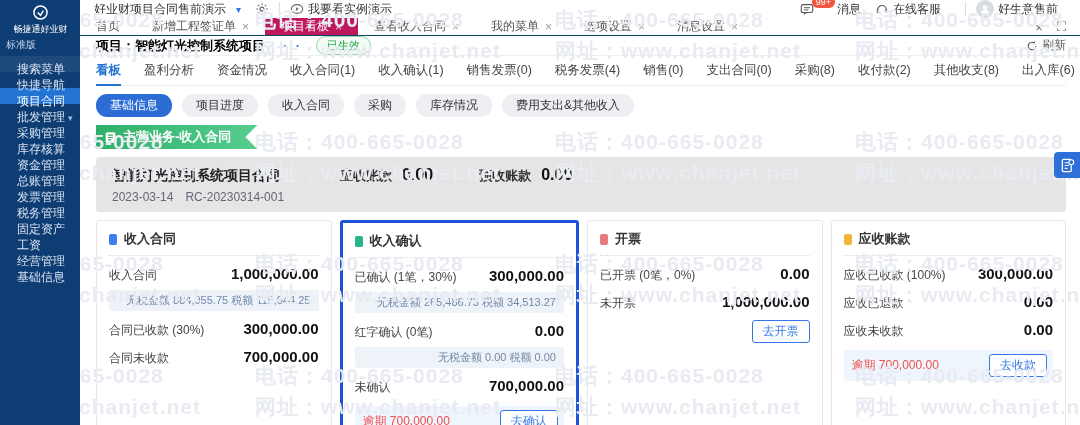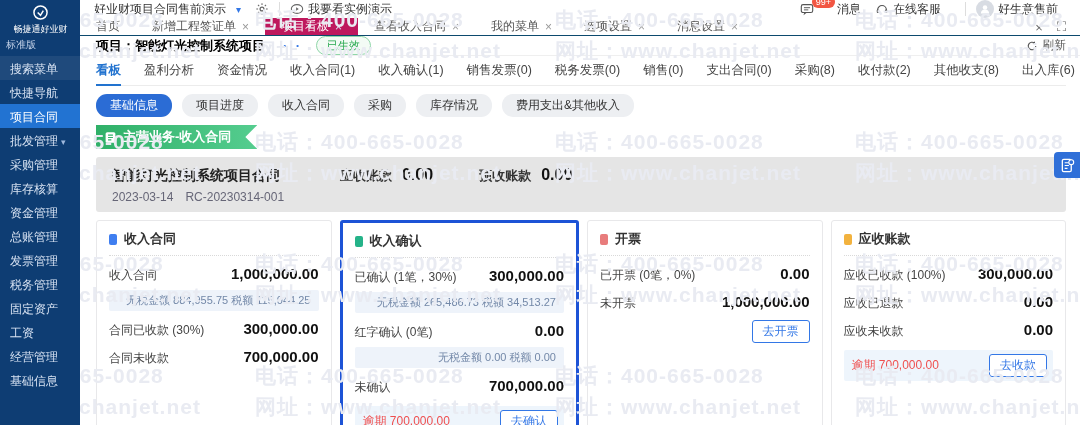--- a/index.html
+++ b/index.html
@@ -6,21 +6,21 @@
   html,body { width:1080px; height:425px; overflow:hidden; }
   body { font-family:"Liberation Sans","DejaVu Sans",sans-serif; background:#fff; color:#333; position:relative; }
 
   .app { display:flex; width:1080px; height:425px; }
 
   
   .sidebar { width:80px; background:#0e3d73; color:#d7e2f2; flex:0 0 80px; position:relative; z-index:60; }
   .logo-row { display:flex; align-items:center; gap:3px; padding:5px 3px 1px 4px;flex-direction:column; }
   .logo-row .brand { font-size:9px; color:#fff; white-space:nowrap; }
   .edition { font-size:10px; color:#c3d2e8; padding:1px 0 4px 6px; }
-  .side-item { height:24px; line-height:27.5px; padding-left:10px; font-size:12px; cursor:pointer; white-space:nowrap; }
+  .side-item { height:16px; line-height:27.5px; padding-left:17px; font-size:12px; cursor:pointer; white-space:nowrap; }
   .side-item.search { background:rgba(255,255,255,.07); }
   .side-item.active { background:#2273d2; color:#fff; }
   .caret { font-size:9px; margin-left:3px; color:#9fb9dd; }
 
   
   .main { flex:1; display:flex; flex-direction:column; min-width:0; }
 
   .topbar { height:28px; display:flex; align-items:center; font-size:12px; color:#333; padding:0 10px 0 14px; background:#fff; }
   .topbar .grow { flex:1; }
   .tb-item { display:flex; align-items:center; gap:4px; margin-right:14px; cursor:pointer; }
@@ -235,21 +235,21 @@
     </div>
 
     <div class="content">
       <div class="sectiontabs">
         <span class="stab active">看板</span>
         <span class="stab">盈利分析</span>
         <span class="stab">资金情况</span>
         <span class="stab">收入合同(1)</span>
         <span class="stab">收入确认(1)</span>
         <span class="stab">销售发票(0)</span>
-        <span class="stab">税务发票(0)</span>
+        <span class="stab">税务发票(4)</span>
         <span class="stab">销售(0)</span>
         <span class="stab">支出合同(0)</span>
         <span class="stab">采购(8)</span>
         <span class="stab">收付款(2)</span>
         <span class="stab">其他收支(8)</span>
         <span class="stab">出入库(6)</span>
 
       </div>
 
       <div class="pillrow">

